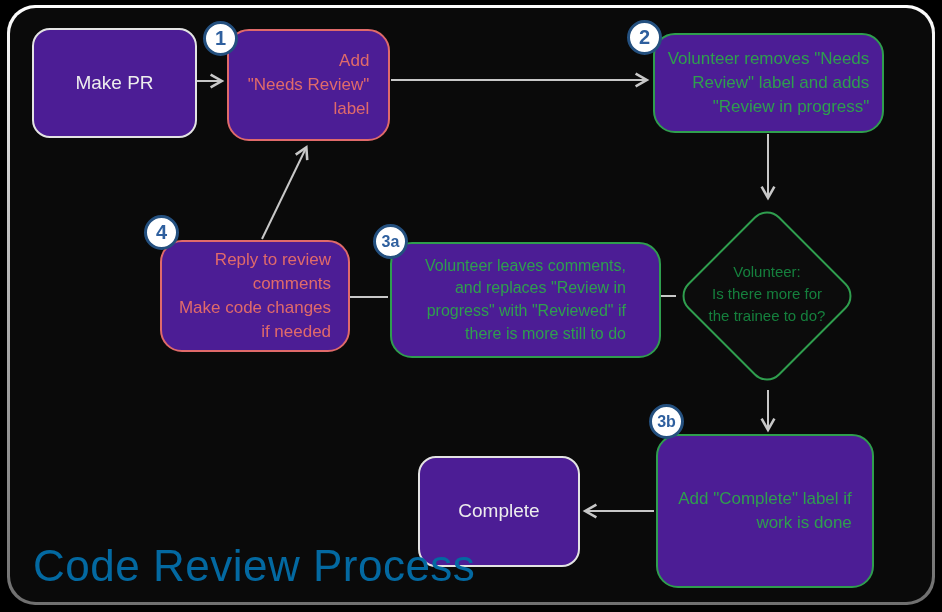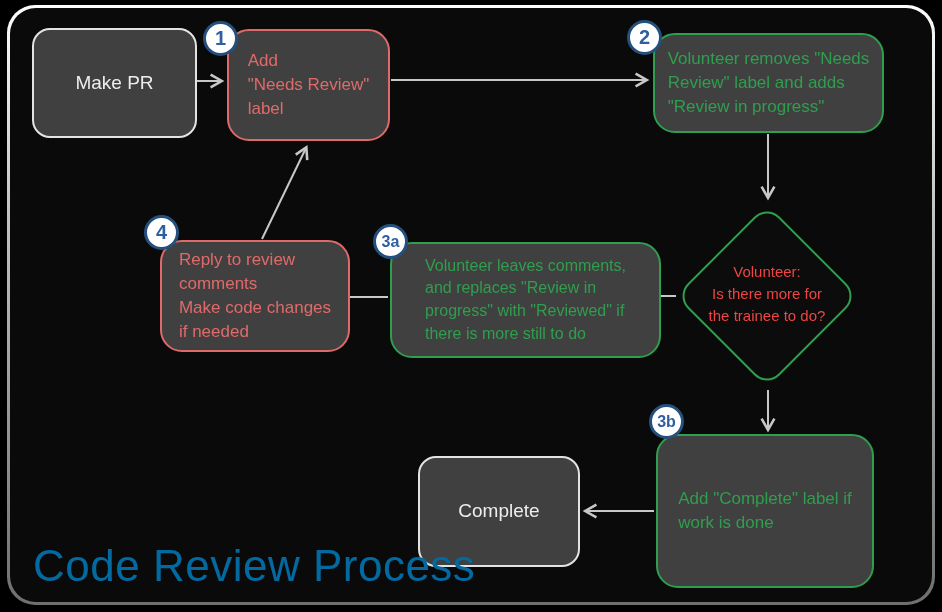--- a/index.html
+++ b/index.html
@@ -13,37 +13,37 @@
     background:linear-gradient(180deg,#fdfdfd 0%,#c2c2c2 35%,#6f6f6f 100%);
   }
   .frame-inner {
     position:absolute; inset:3px; border-radius:26px; background:#0a0a0a;
   }
   svg.arrows { position:absolute; left:0; top:0; width:942px; height:612px; pointer-events:none; }
   .arrow { stroke:#c8c8c8; stroke-width:2; fill:none; }
 
   .node {
     position:absolute; box-sizing:border-box;
-    border:2px solid; border-radius:22px; background:#404040;
+    border:2px solid; border-radius:22px; background:#4c1d95;
     display:flex; align-items:center; justify-content:center;
-    text-align:left; white-space:pre-line;
+    text-align:right; white-space:pre-line;
     font-size:17px; line-height:1.42; padding:6px;
   }
   .n-white { border-color:#e3e3e3; color:#ededed; border-radius:18px; font-size:19px; }
   .n-red   { border-color:#e06a6a; color:#e06a6a; }
   .n-green { border-color:#2f9e4e; color:#2f9e4e; }
 
   .diamond-shape {
     position:absolute; left:702px; top:231px; width:130px; height:130px;
     box-sizing:border-box; border:2px solid #2f9e4e; border-radius:18px;
     background:#0c0c0c; transform:rotate(45deg);
   }
   .diamond-label {
     position:absolute; left:682px; top:261px; width:170px;
-    color:#ef4444; font-size:15px; line-height:1.45;
+    color:#15803d; font-size:15px; line-height:1.45;
     text-align:center; white-space:pre-line;
   }
 
   .badge {
     position:absolute; box-sizing:border-box;
     width:35px; height:35px; border-radius:50%;
     background:#ffffff; border:3px solid #24507f; color:#2e5f9e;
     display:flex; align-items:center; justify-content:center;
     font-weight:bold; font-size:20px;
   }

